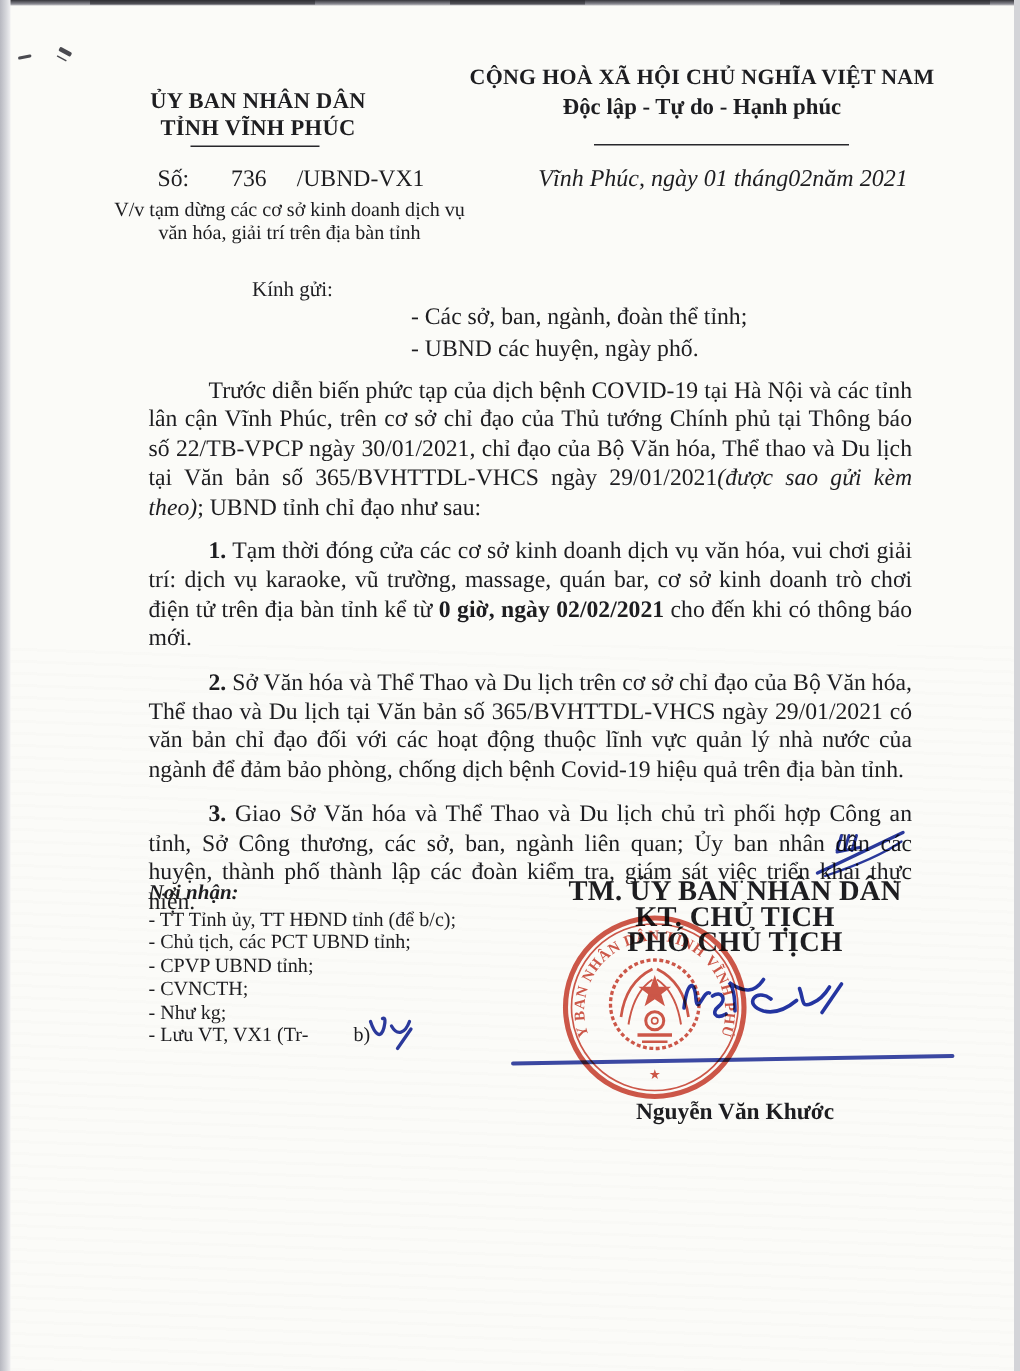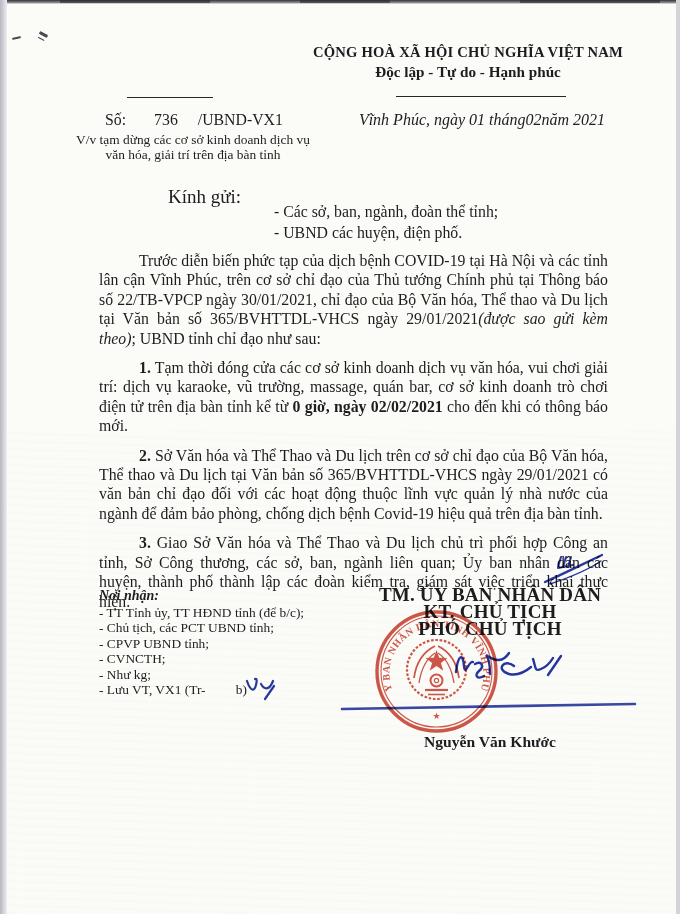--- a/index.html
+++ b/index.html
@@ -32,21 +32,21 @@
   .rule-left{left:127px;top:97px;width:86px;}
   .rule-right{left:396px;top:96px;width:170px;}
 
   .so-line{position:absolute;left:105px;top:111px;font-size:15.8px;white-space:pre;}
   .so-line b{font-weight:normal;}
   .so-num{display:inline-block;margin:0 20px 0 28px;}
   .date-line{position:absolute;left:352px;top:111px;width:260px;font-style:italic;font-size:16px;text-align:center;white-space:nowrap;}
   .subject{position:absolute;left:76px;top:132px;width:234px;text-align:center;
     font-size:13.4px;line-height:15.4px;}
 
-  .kinhgui{position:absolute;left:168px;top:186px;font-size:19px;text-align:center;}
+  .kinhgui{position:absolute;left:168px;top:186px;font-size:14px;text-align:center;}
   .recips{position:absolute;left:254px;top:202px;font-size:15.8px;line-height:20.5px;margin-left:20px;}
 
   
   .bodycol{position:absolute;left:99px;top:251px;width:509px;
     font-size:15.8px;line-height:19.4px;text-align:justify;}
   .bodycol p{margin:0 0 10px 0;text-indent:40px;}
   .bodycol b{font-weight:bold;}
   .bodycol i{font-style:italic;}
 
   
@@ -76,38 +76,42 @@
   <div class="edge-top"></div>
   <div class="smudge" style="left:60px;width:150px;"></div>
   <div class="smudge" style="left:300px;width:90px;"></div>
   <div class="smudge" style="left:520px;width:140px;"></div>
   <div class="edge-left"></div>
   <div class="edge-right"></div>
   <div class="bleed"></div>
   <div class="artifact a1"></div>
   <div class="artifact a2"></div>
 
+  <div class="hdr-left">
+    <div>ỦY BAN NHÂN DÂN</div>
+    <div>TỈNH VĨNH PHÚC</div>
+  </div>
   <div class="rule rule-left"></div>
 
   <div class="hdr-right">
     <div class="l1">CỘNG HOÀ XÃ HỘI CHỦ NGHĨA VIỆT NAM</div>
     <div class="l2">Độc lập - Tự do - Hạnh phúc</div>
   </div>
   <div class="rule rule-right"></div>
 
   <div class="so-line"><b>Số:</b><b class="so-num">736</b><b>/UBND-VX1</b></div>
 
   <div class="date-line">Vĩnh Phúc, ngày 01 tháng02năm 2021</div>
 
   <div class="subject">V/v tạm dừng các cơ sở kinh doanh dịch vụ văn hóa, giải trí trên địa bàn tỉnh</div>
 
   <div class="kinhgui">Kính gửi:</div>
   <div class="recips">
     <div>- Các sở, ban, ngành, đoàn thể tỉnh;</div>
-    <div>- UBND các huyện, điện phố.</div>
+    <div>- UBND các huyện, ngày phố.</div>
   </div>
 
   <div class="bodycol">
     <p><span>Trước diễn biến phức tạp của dịch bệnh COVID-19 tại Hà Nội và các tỉnh lân cận Vĩnh Phúc, trên cơ sở chỉ đạo của Thủ tướng Chính phủ tại Thông báo số 22/TB-VPCP ngày 30/01/2021, chỉ đạo của Bộ Văn hóa, Thể thao và Du lịch tại Văn bản số 365/BVHTTDL-VHCS ngày 29/01/2021</span><i>(được sao gửi kèm theo)</i><span>; UBND tỉnh chỉ đạo như sau:</span></p>
     <p><b>1.</b> <span>Tạm thời đóng cửa các cơ sở kinh doanh dịch vụ văn hóa, vui chơi giải trí: dịch vụ karaoke, vũ trường, massage, quán bar, cơ sở kinh doanh trò chơi điện tử trên địa bàn tỉnh kể từ</span> <b>0 giờ, ngày 02/02/2021</b> <span>cho đến khi có thông báo mới.</span></p>
     <p><b>2.</b> <span>Sở Văn hóa và Thể Thao và Du lịch trên cơ sở chỉ đạo của Bộ Văn hóa, Thể thao và Du lịch tại Văn bản số 365/BVHTTDL-VHCS ngày 29/01/2021 có văn bản chỉ đạo đối với các hoạt động thuộc lĩnh vực quản lý nhà nước của ngành để đảm bảo phòng, chống dịch bệnh Covid-19 hiệu quả trên địa bàn tỉnh.</span></p>
     <p><b>3.</b> <span>Giao Sở Văn hóa và Thể Thao và Du lịch chủ trì phối hợp Công an tỉnh, Sở Công thương, các sở, ban, ngành liên quan; Ủy ban nhân dân các huyện, thành phố thành lập các đoàn kiểm tra, giám sát việc triển khai thực hiện.</span></p>
   </div>
 
   <svg class="ink flourish" viewBox="0 0 62 36">

